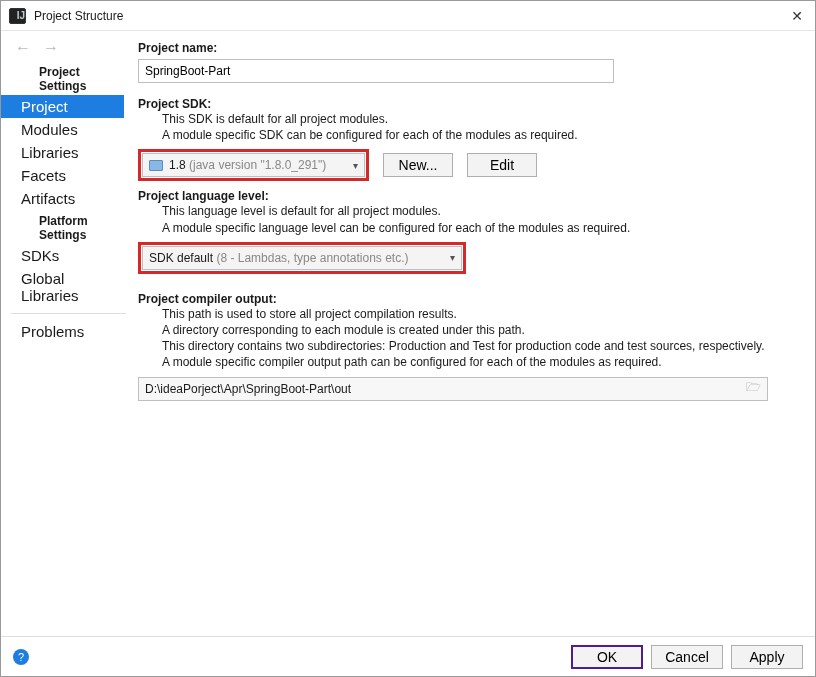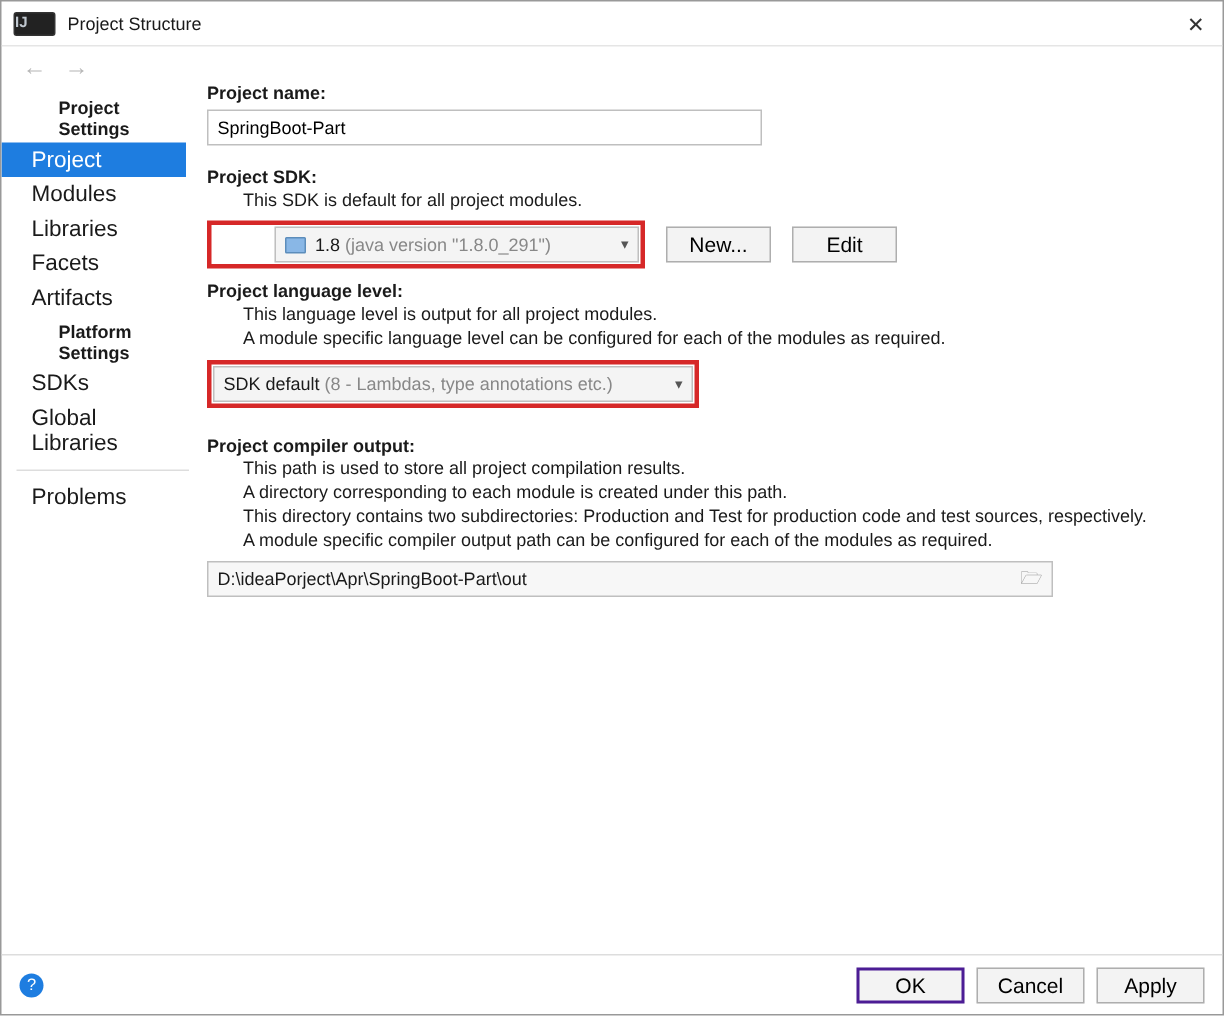--- a/index.html
+++ b/index.html
@@ -1,57 +1,57 @@
 <!DOCTYPE html>
 <html><head>
 <meta charset="utf-8">
 <style>
   * { box-sizing: border-box; }
   html, body { margin:0; padding:0; font-family: "Segoe UI", Tahoma, sans-serif; font-size:12px; color:#1a1a1a; }
   body { width:816px; height:677px; background:#fff; border:1px solid #999; position:relative; }
 
   
   .titlebar { height:30px; display:flex; align-items:center; padding:0 8px; border-bottom:1px solid #e5e5e5; }
-  .app-icon { width:28px; height:16px; background:#222; border:1px solid #333; border-radius:2px; display:flex; align-items:center; justify-content:flex-start; margin-right:8px; }
+  .app-icon { width:17px; height:16px; background:#222; border:1px solid #333; border-radius:2px; display:flex; align-items:center; justify-content:flex-end; margin-right:8px; }
   .app-icon span { color:#c0c8d0; font-size:10px; font-weight:bold; line-height:1; }
   .titlebar-title { font-size:12px; }
   .titlebar-spacer { flex:1; }
   .close-x { font-size:14px; color:#333; padding:0 4px; cursor:pointer; }
 
   
   .main { position:absolute; top:30px; bottom:40px; left:0; right:0; display:flex; }
   .sidebar { width:125px; padding:6px 0 0 10px; }
   .navarrows { display:flex; gap:12px; padding:0 0 6px 4px; }
   .navarrows span { font-size:16px; color:#b8b8b8; }
   .section-h { font-weight:bold; font-size:12px; padding:4px 0 2px 0;margin-left:28px; }
   .nav-item { font-size:15px; padding:3px 4px 3px 10px; cursor:pointer; }
   .nav-item.sub { padding-left:10px; }
   .nav-item.selected { background:#1e7de0; color:#fff; border-radius:0; margin-left:-10px; padding-left:20px; margin-right:2px; }
   .sidebar hr { border:0; border-top:1px solid #ddd; margin:6px 0; }
 
   .content { flex:1; padding:8px 20px 8px 12px; overflow:auto; }
-  .label-b { font-weight:bold; margin-top:16px; }
+  .label-b { font-weight:bold; margin-top:2px; }
   .label-b.mtop { margin-top:14px; }
   .text-line { line-height:1.35;margin-left:24px; }
 
-  .textfield { width:370px; height:24px; border:1px solid #bfbfbf; padding:2px 6px; font-size:12px; background:#fff; }
+  .textfield { width:476px; height:24px; border:1px solid #bfbfbf; padding:2px 6px; font-size:12px; background:#fff; }
 
   .row { display:flex; align-items:center; gap:14px; margin-top:6px; }
   .red-box { border:3px solid #d62828; padding:1px; display:inline-block; }
 
   .dropdown { height:24px; border:1px solid #bfbfbf; background:#f4f4f4; display:flex; align-items:center; padding:0 6px; font-size:12px; position:relative; }
   .dropdown .chev { position:absolute; right:6px; color:#555; font-size:10px; }
   .dropdown .folder { width:14px; height:11px; background:#89b7e6; border:1px solid #5c8dbb; border-radius:1px; margin-right:6px; }
-  .dropdown.d1 { width:243px;margin-left:41px; }
+  .dropdown.d1 { width:223px; }
   .dropdown.d2 { width:320px; }
   .hint { color:#888; }
 
   .btn { height:24px; min-width:70px; border:1px solid #aeaeae; background:#f3f3f3; font-size:14px; padding:0 10px; cursor:pointer; }
 
-  .pathfield { width:564px; height:24px; border:1px solid #bfbfbf; background:#f7f7f7; display:flex; align-items:center; padding:0 6px; font-size:12px; position:relative; margin-top:6px; }
+  .pathfield { width:630px; height:24px; border:1px solid #bfbfbf; background:#f7f7f7; display:flex; align-items:center; padding:0 6px; font-size:12px; position:relative; margin-top:6px; }
   .pathfield .browse { position:absolute; right:6px; color:#9a9a9a; }
 
   
   .bottombar { position:absolute; left:0; right:0; bottom:0; height:40px; border-top:1px solid #ddd; display:flex; align-items:center; padding:0 12px; }
   .help-dot { width:16px; height:16px; border-radius:50%; background:#1e7de0; color:#fff; font-size:11px; display:flex; align-items:center; justify-content:center; cursor:pointer; }
   .bottombar .spacer { flex:1; }
   .bottombar .btn { min-width:72px; margin-left:8px; }
   .btn.primary { border:2px solid #4c1d95; }
 </style>
 </head>
@@ -85,36 +85,37 @@
     <hr>
     <div class="nav-item sub">Problems</div>
   </div>
 
   <div class="content">
     <div class="label-b">Project name:</div>
     <input class="textfield" style="margin-top: 4px;" value="SpringBoot-Part">
 
     <div class="label-b mtop">Project SDK:</div>
     <div class="text-line">This SDK is default for all project modules.</div>
+    <div class="text-line">A module specific SDK can be configured for each of the modules as required.</div>
     <div class="row">
       <span class="red-box">
         <div class="dropdown d1">
           <span class="folder"></span>
           <span>1.8</span>
           <span>&nbsp;</span>
           <span class="hint">(java version "1.8.0_291")</span>
           <span class="chev">▾</span>
         </div>
       </span>
       <button class="btn">New...</button>
       <button class="btn">Edit</button>
     </div>
 
     <div class="label-b" style="margin-top:8px;">Project language level:</div>
-    <div class="text-line">This language level is output for all project modules.</div>
+    <div class="text-line">This language level is default for all project modules.</div>
     <div class="text-line">A module specific language level can be configured for each of the modules as required.</div>
     <div class="row">
       <span class="red-box">
         <div class="dropdown d2">
           <span>SDK default</span>
           <span>&nbsp;</span>
           <span class="hint">(8 - Lambdas, type annotations etc.)</span>
           <span class="chev">▾</span>
         </div>
       </span>

